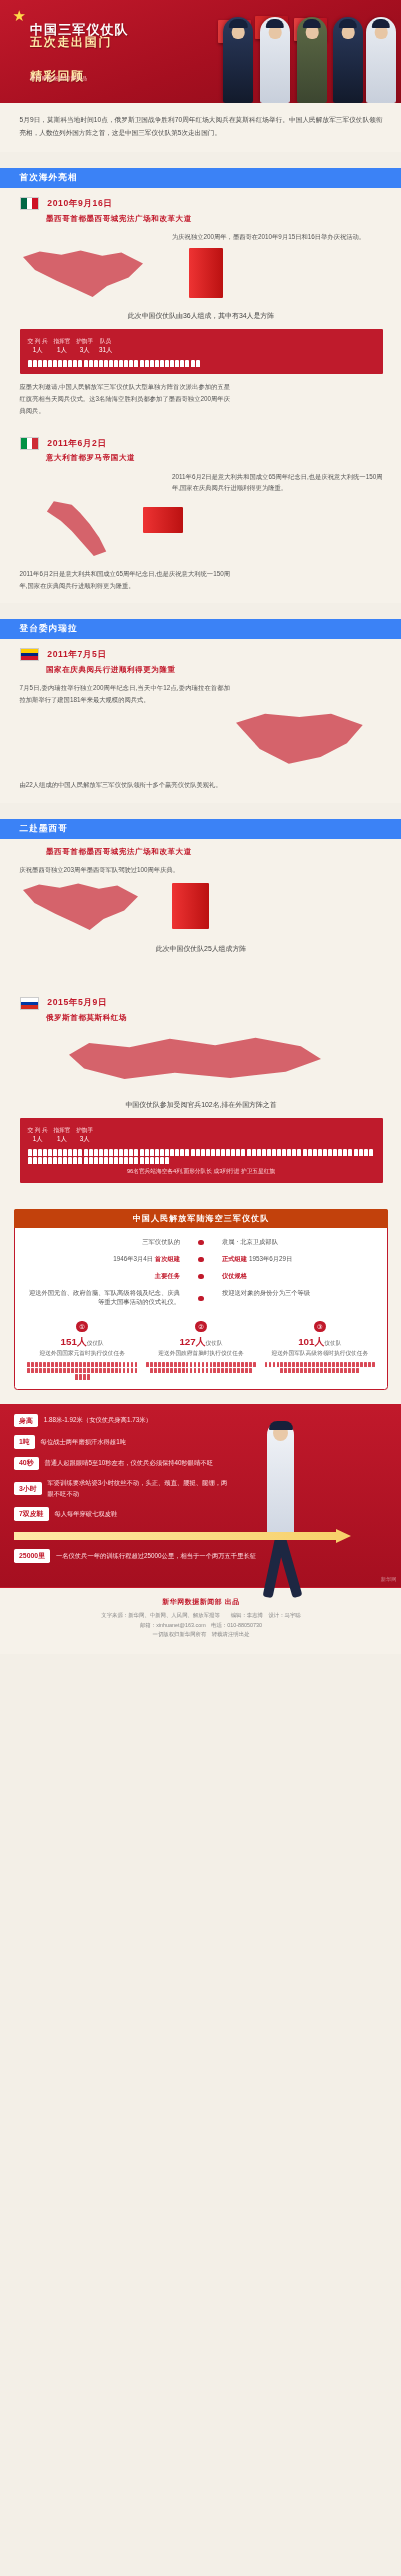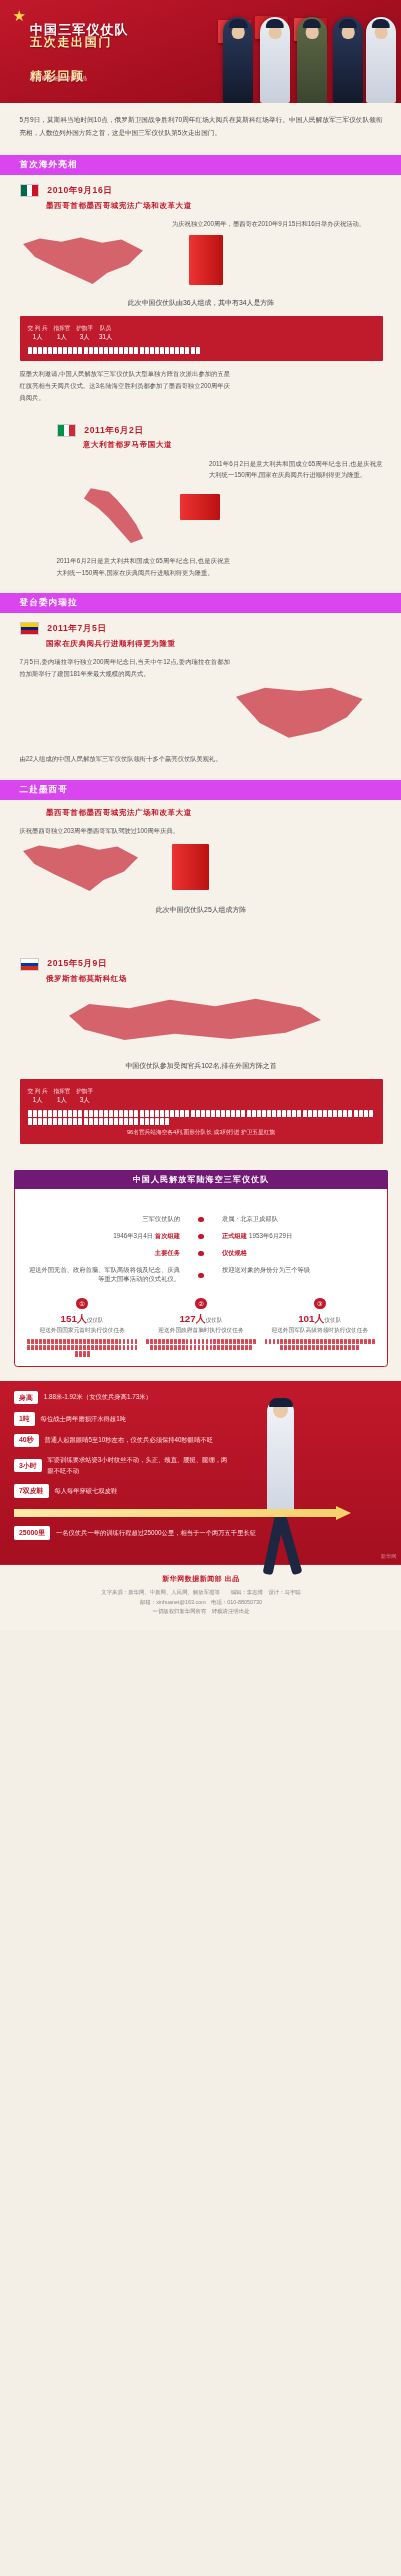--- a/index.html
+++ b/index.html
@@ -68,27 +68,27 @@
     background: #f6f2ea;
     padding: 10.3px 19.5px 12.6px 19.5px;
     font-size: 6.6px;
     line-height: 2.0;
     color: #4a4a4a;
     text-align: justify;
   }
 
   
   .sec-title {
-    background: #d946ef;
+    background: #3b82f6;
     color: #fff;
     font-size: 8.6px;
     font-weight: bold;
     letter-spacing: 1.1px;
     padding: 4px 0 4px 19.5px;
-    margin-top: 3px;
+    margin-top: 16px;
   }
 
   .block { position: relative; background: #f6f2ea; padding: 5.7px 0 9.2px 0; }
 
   .evt-head { padding: 3.4px 19.5px 1.1px 19.5px; }
   .evt-flag {
     display: inline-block; width: 19.5px; height: 13px; vertical-align: middle;
     border: 0.6px solid #ccc; margin-right: 5.7px;
   }
   .evt-date {
@@ -124,22 +124,22 @@
   .people-count { font-size: 6.3px; color:#fff; }
 
   .center-note { text-align:center; font-size: 6.9px; padding: 3.4px 19.5px; color:#444; }
 
   
   .infobox {
     background:#fff; border:1.1px solid #c1192b; border-radius: 3.4px;
     margin: 8px 13.8px; padding: 0 0 9.2px 0;
   }
   .infobox .ttl {
-    background:#701a75; color:#fff; text-align:center; font-size: 8px; font-weight:bold;
-    letter-spacing:1.1px; padding: 4px 0; margin: -0.6px -0.6px 16px -0.6px; border-radius: 1.7px 1.7px 0 0;
+    background:#c2410c; color:#fff; text-align:center; font-size: 8px; font-weight:bold;
+    letter-spacing:1.1px; padding: 4px 0; margin: -0.6px -0.6px 0 -0.6px; border-radius: 1.7px 1.7px 0 0;
   }
   .timeline { position: relative; padding: 10.3px 11.5px 2.3px 11.5px; }
   .tl-row { display:flex; justify-content: space-between; font-size: 6.3px; margin-bottom: 8px; }
   .tl-left { text-align:right; width: 44%; color:#555; }
   .tl-right { text-align:left; width: 44%; color:#555; }
   .tl-center {
     width: 12%; display:flex; align-items:center; justify-content:center;
   }
   .tl-dot { width: 5.2px; height: 5.2px; border-radius:50%; background:#c1192b; }
   .tl-key { color:#c1192b; font-weight:bold; }
@@ -294,21 +294,21 @@
           <div class="dot"></div>
           <div class="dot"></div>
           <div class="dot"></div>
           <div class="dot"></div>
         </div>
     </div>
 
     <div class="evt-desc indentr">应墨大利邀请,中国人民解放军三军仪仗队大型单独方阵首次派出参加的五星红旗亮相当天阅兵仪式。这3名陆海空胜利员都参加了墨西哥独立200周年庆典阅兵。</div>
   </div>
 
-  <div class="block" style="min-height:149px;padding-left:37px;">
+  <div class="block" style="min-height:149px;">
     <div class="evt-head">
       <span class="evt-flag" style="background:linear-gradient(90deg,#009246 0 33%,#ffffff 33% 66%,#ce2b37 66% 100%);"></span>
       <span class="evt-date">2011年6月2日</span>
     </div>
     <div class="evt-place">意大利首都罗马帝国大道</div>
     <div class="evt-desc indent">2011年6月2日是意大利共和国成立65周年纪念日,也是庆祝意大利统一150周年,国家在庆典阅兵行进顺利得更为隆重。</div>
     <div class="map-wrap" style="height:69px;">
       <div class="map-shape" style="left:40px; top:4.6px; width:69px; height:57px; background:#cf4a55;
            clip-path: polygon(20% 0%,46% 6%,58% 20%,72% 40%,86% 64%,96% 88%,78% 96%,62% 74%,46% 52%,30% 34%,10% 18%);"></div>
       <div style="position:absolute; left:143px; top:10.3px; width:40px; height:26px; background:linear-gradient(90deg,#e33,#b11); border-radius:1.1px;"></div>

